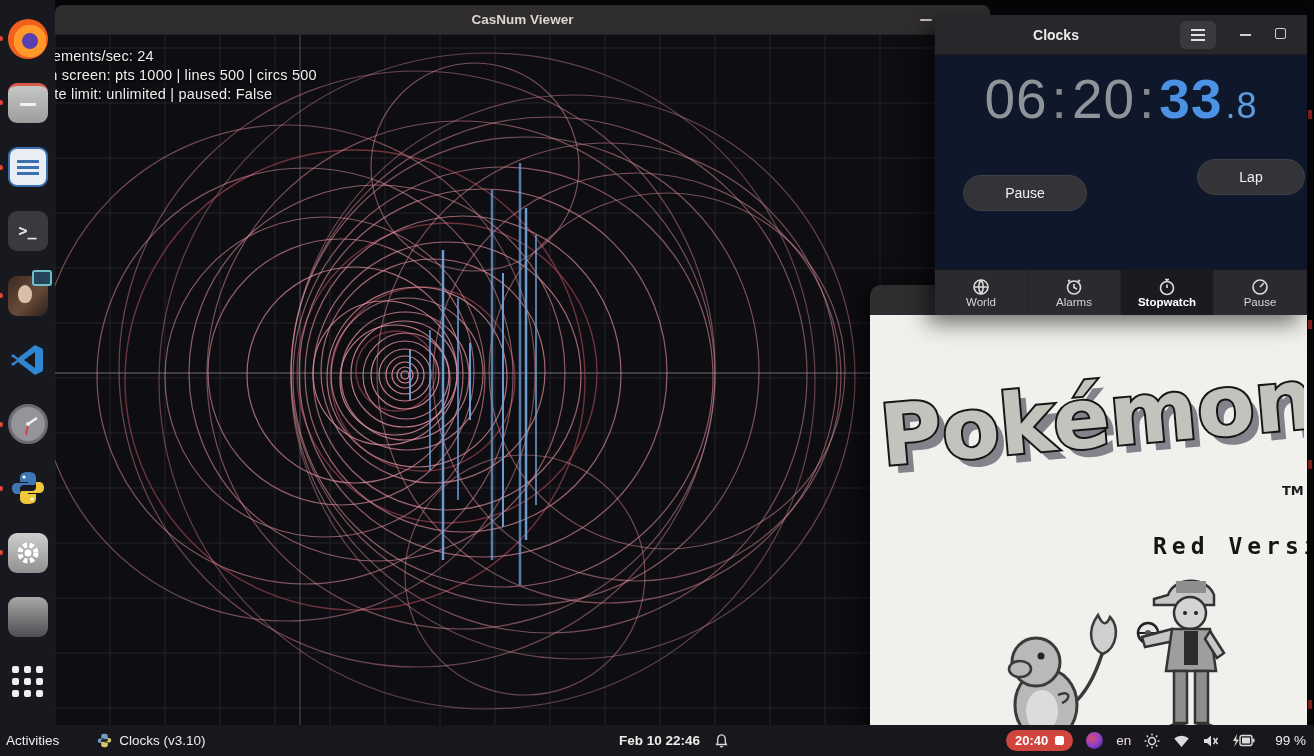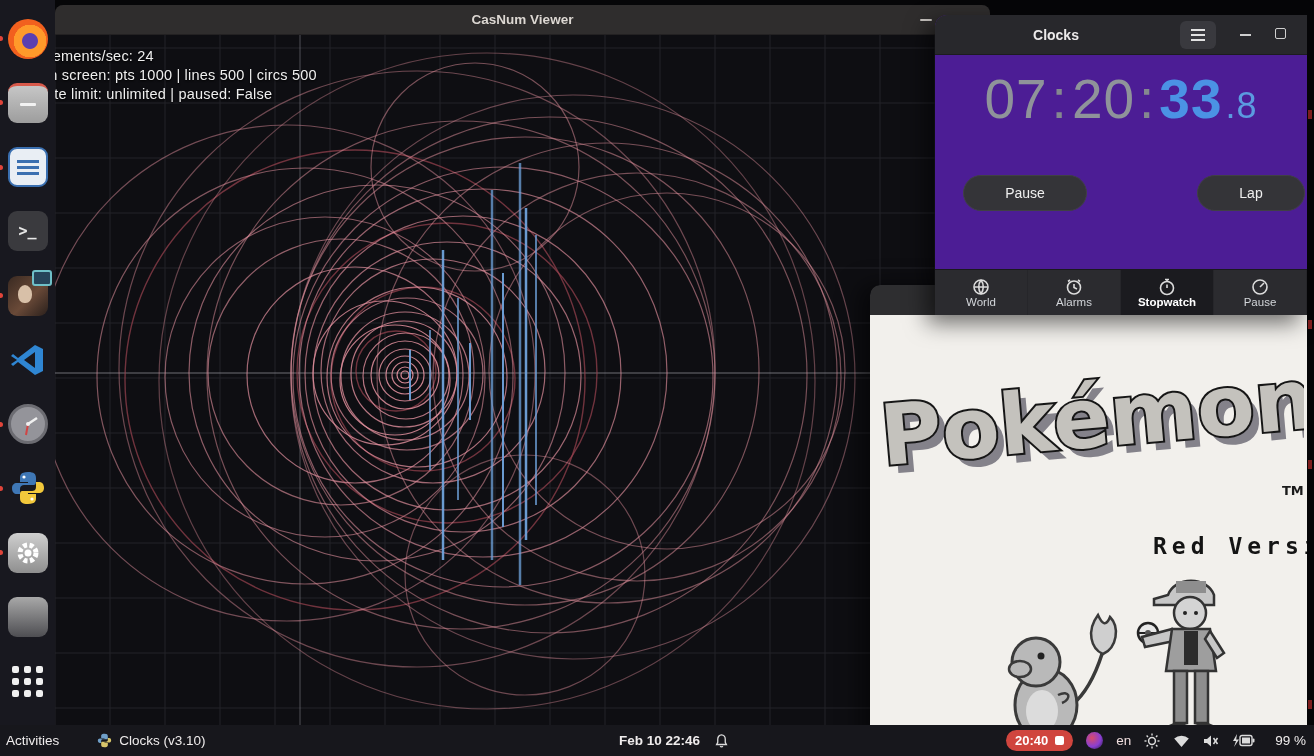--- a/index.html
+++ b/index.html
@@ -17,21 +17,21 @@
   .casnum-min { position:absolute; right:58px; top:14px; width:12px; height:2px;
                 background:#c9c5c1; border-radius:1px; cursor:pointer; }
   .casnum-body { position:relative; width:935px; height:690px; background:#0e0e12; overflow:hidden; }
   .viewer-canvas { position:absolute; left:0; top:0; }
   .viewer-overlay { position:absolute; left:-14px; top:12px; color:#efefef;
                     font-size:14.5px; line-height:19px; letter-spacing:.2px;
                     text-shadow:0 1px 2px #000; }
 
   
   .win-clocks { position:absolute; left:935px; top:15px; width:372px; height:300px;
-                background:#4c1d95; border-radius:12px 0 0 0; overflow:hidden;
+                background:#0f172a; border-radius:12px 0 0 0; overflow:hidden;
                 box-shadow:-8px 8px 22px rgba(0,0,0,.55); }
   .clocks-header { position:relative; height:40px; background:#28282c;
                    border-bottom:1px solid #1c1c20; }
   .clocks-title { position:absolute; left:0; right:130px; top:0; height:40px;
                   display:flex; align-items:center; justify-content:center;
                   font-weight:bold; font-size:14px; color:#eceaea; }
   .hamburger-btn { position:absolute; left:245px; top:6px; width:36px; height:28px;
                    background:#39393e; border-radius:6px; display:flex; flex-direction:column;
                    justify-content:center; align-items:center; gap:3px; cursor:pointer; }
   .hamburger-btn i { display:block; width:14px; height:2px; background:#e2e2e2; }
@@ -43,21 +43,21 @@
                        display:flex; align-items:baseline; justify-content:center;
                        font-size:55px; color:#8f939a; letter-spacing:1px; }
   .sw-num { font-weight:normal; }
   .sw-sep { margin:0 4px; color:#84888f; }
   .sw-sec { color:#4b92e4; font-weight:bold; }
   .sw-frac { color:#5b9be0; font-size:36px; margin-left:3px; }
   .sw-btn { position:absolute; height:36px; border-radius:18px; background:#343438;
             border:1px solid #404045; color:#efefef; font-size:14px; font-weight:normal;
             display:flex; align-items:center; justify-content:center; cursor:pointer; }
   .btn-pause { left:28px; top:160px; width:124px; }
-  .btn-lap   { left:262px; top:160px; width:108px; }
+  .btn-lap   { left:262px; top:144px; width:108px; }
   .clocks-tabs { position:absolute; left:0; bottom:0; width:372px; height:46px;
                  display:flex; background:#2b2b2f; border-top:1px solid #1a1a1e; }
   .tab { flex:1; display:flex; flex-direction:column; align-items:center; justify-content:center;
          gap:0; color:#d2d5d9; font-size:11.5px; cursor:pointer; border-right:1px solid #26262a; }
   .tab.active { background:#1b1b1f; color:#ffffff; font-weight:bold; }
   .tab svg { stroke:#dcdcdc; fill:none; stroke-width:1.6; }
 
   
   .win-pokemon { position:absolute; left:870px; top:285px; width:437px; height:471px;
                  border-radius:10px 0 0 0; overflow:hidden;
@@ -280,21 +280,21 @@
       <div class="hamburger-btn">
         <i></i>
           <i></i>
           <i></i>
       </div>
       <span class="clocks-min"></span>
       <span class="clocks-max"></span>
     </div>
 
     <div class="stopwatch-display">
-      <span class="sw-num">07</span>
+      <span class="sw-num">06</span>
       <span class="sw-sep">:</span>
       <span class="sw-num">20</span>
       <span class="sw-sep">:</span>
       <span class="sw-sec">33</span>
       <span class="sw-frac">.8</span>
     </div>
 
     <div class="sw-btn btn-pause">
       <span>Pause</span>
     </div>

